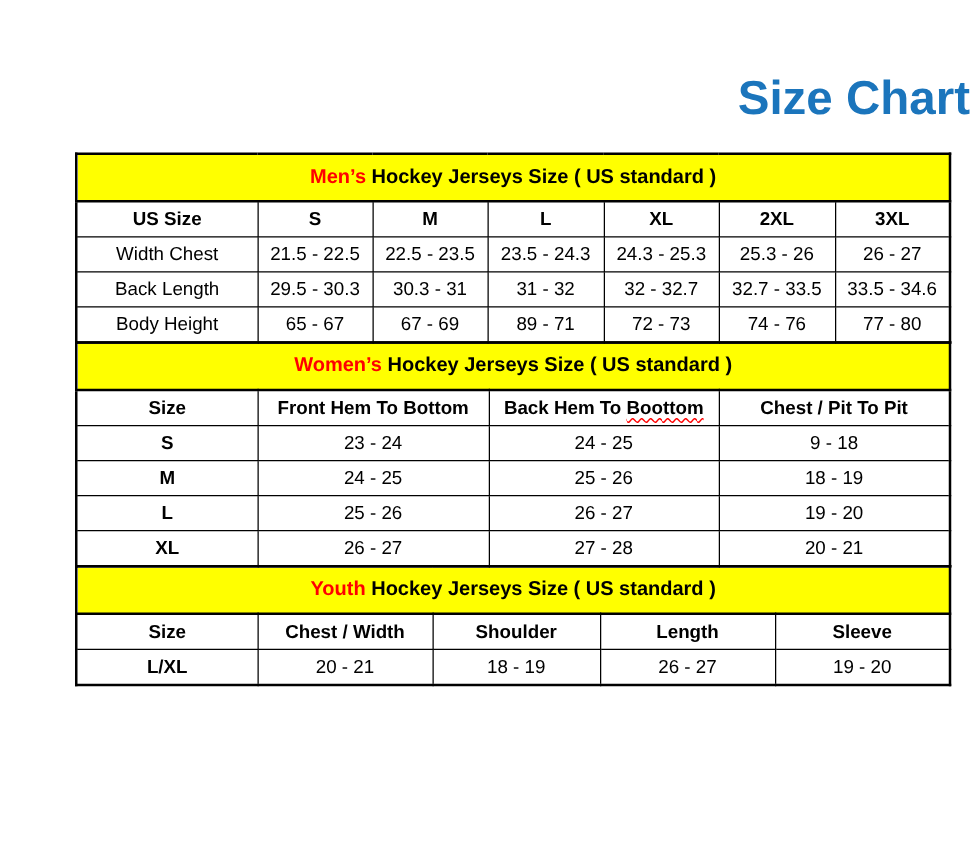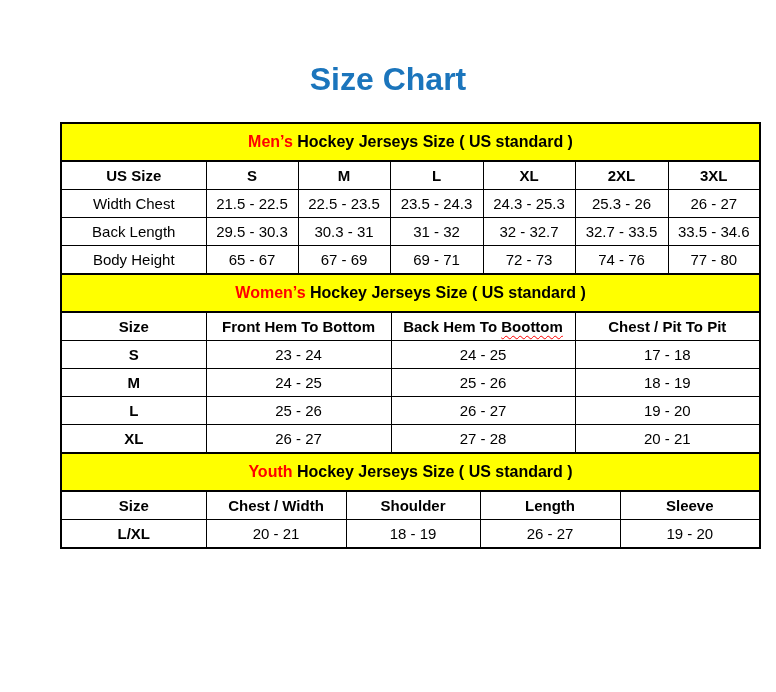--- a/index.html
+++ b/index.html
@@ -3,22 +3,22 @@
 <meta charset="utf-8">
 <style>
   html,body{margin:0;padding:0;}
   body{
     width:776px;height:692px;background:#ffffff;
     font-family:"Liberation Sans","DejaVu Sans",sans-serif;
     color:#000;
   }
   h1.page-title{
     margin:60px 0 0 0;
-    text-align:center;
-    font-size:32px;
+    text-align:right;
+    font-size:38px;
     line-height:38px;
     font-weight:bold;
     color:#1b75bc;
     letter-spacing:0px;
   }
   .chart-wrap{margin:24px 0 12px 38px;width:577px;padding-left:22px;}
   table.sz{
     border-collapse:collapse;
     table-layout:fixed;
     width:699px;
@@ -97,21 +97,21 @@
       <td>30.3 - 31</td>
       <td>31 - 32</td>
       <td>32 - 32.7</td>
       <td>32.7 - 33.5</td>
       <td>33.5 - 34.6</td>
     </tr>
     <tr>
       <td class="rowlabel">Body Height</td>
       <td>65 - 67</td>
       <td>67 - 69</td>
-      <td>69 - 71</td>
+      <td>89 - 71</td>
       <td>72 - 73</td>
       <td>74 - 76</td>
       <td>77 - 80</td>
     </tr>
   </tbody>
     </table>
 
   <table class="sz">
     <colgroup>
       <col style="width:145px">
@@ -126,21 +126,21 @@
     <tr class="head">
       <td>Size</td>
       <td>Front Hem To Bottom</td>
       <td><span>Back Hem To </span><span class="squiggle">Boottom</span></td>
       <td>Chest / Pit To Pit</td>
     </tr>
     <tr>
       <td class="sizecell">S</td>
       <td>23 - 24</td>
       <td>24 - 25</td>
-      <td>17 - 18</td>
+      <td>9 - 18</td>
     </tr>
     <tr>
       <td class="sizecell">M</td>
       <td>24 - 25</td>
       <td>25 - 26</td>
       <td>18 - 19</td>
     </tr>
     <tr>
       <td class="sizecell">L</td>
       <td>25 - 26</td>

